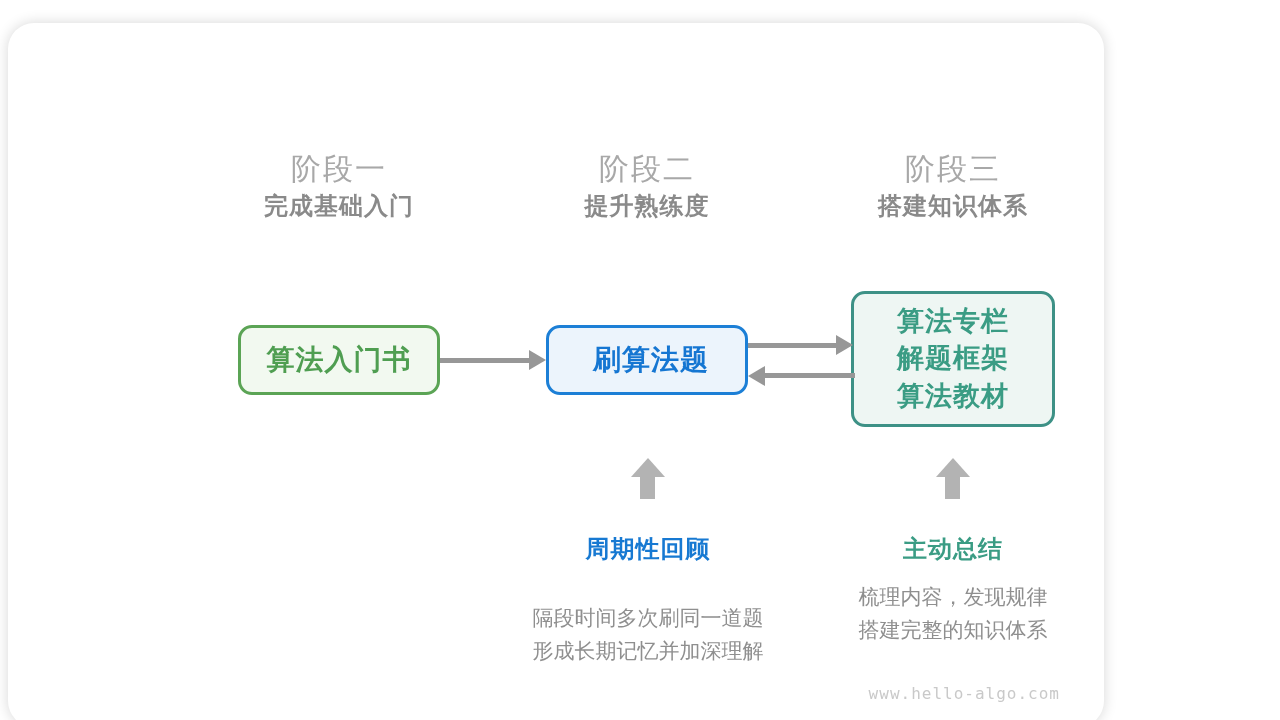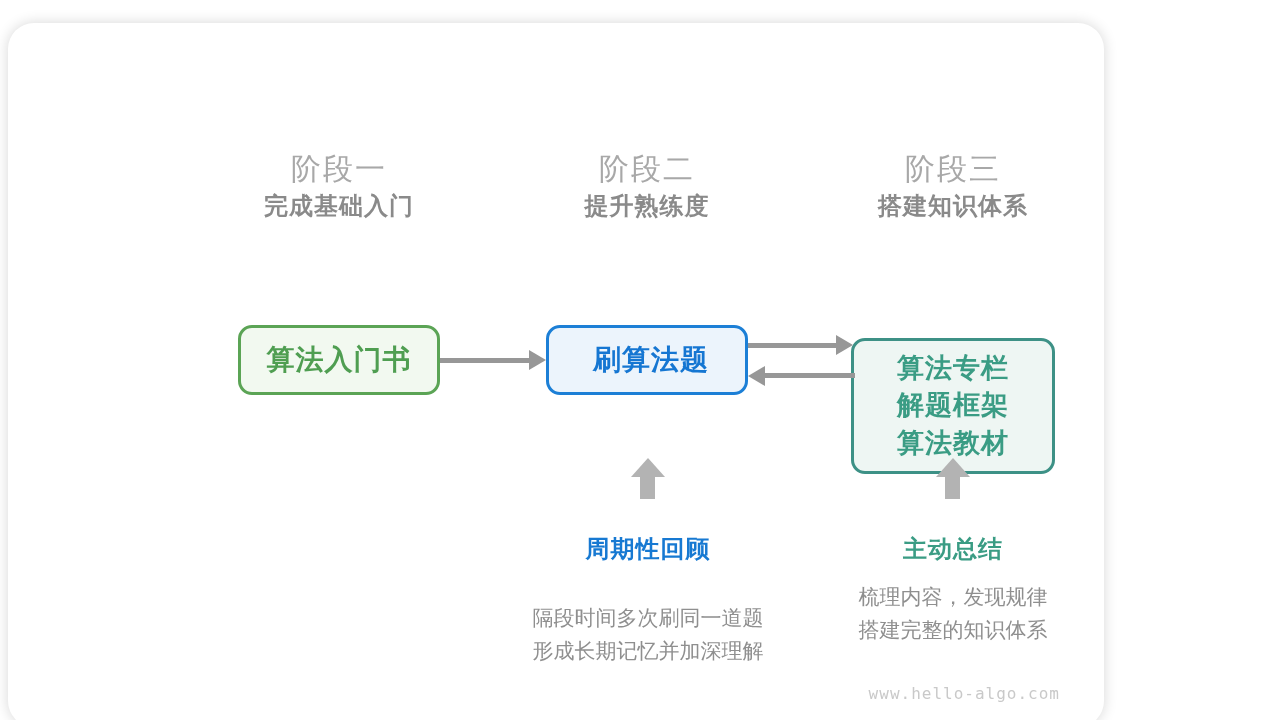--- a/index.html
+++ b/index.html
@@ -63,21 +63,20 @@
     padding-left: 8px;
   }
   .node-teal {
     left: 843px; top: 268px; width: 204px; height: 136px;
     border-color: var(--teal-border);
     background: var(--teal-bg);
     color: var(--teal-text);
     flex-direction: column;
     font-size: 27px;
     line-height: 1.38;
-    margin-top: 47px;
   }
   .line {
     position: absolute;
     height: 5px;
     background: var(--arrow);
   }
   .head-right {
     position: absolute;
     width: 0; height: 0;
     border-top: 10px solid transparent;

